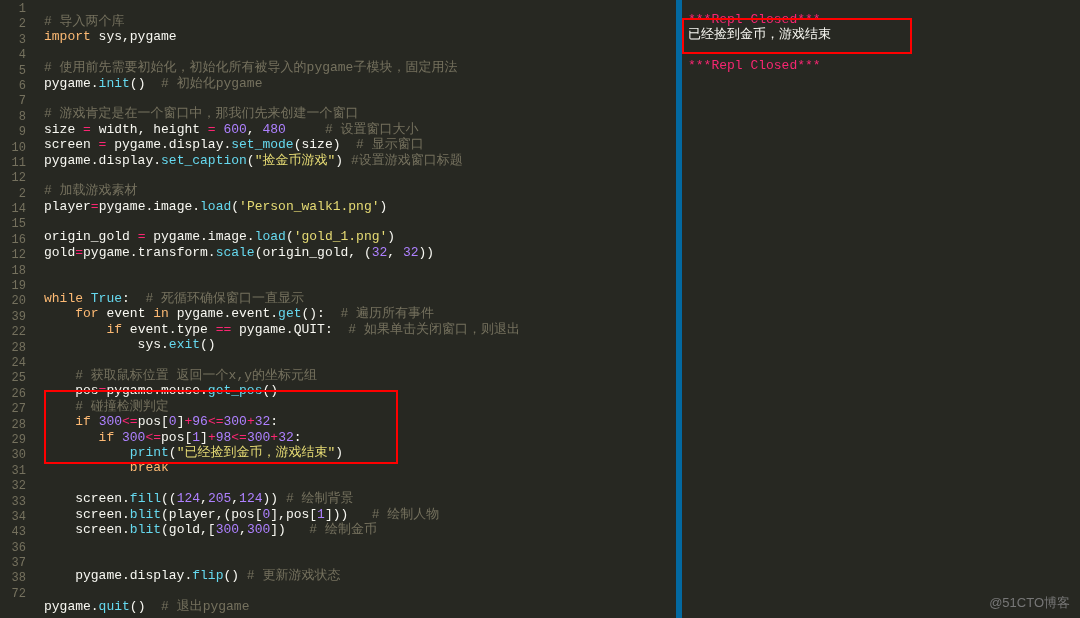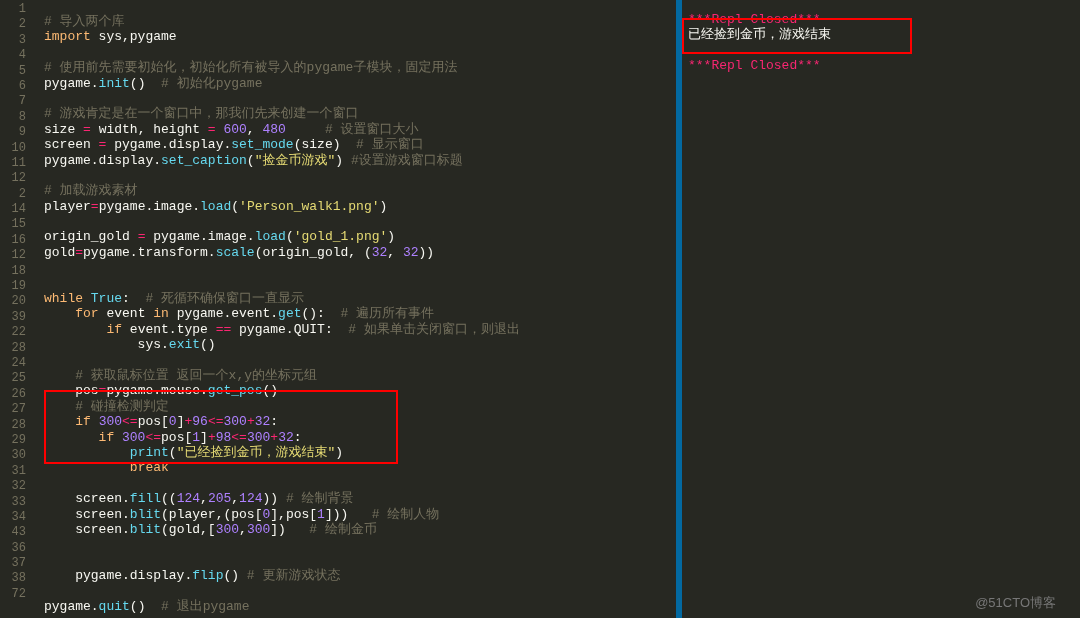--- a/index.html
+++ b/index.html
@@ -63,21 +63,21 @@
       position: absolute;
       left: 0px; top: 18px;
       width: 230px; height: 36px;
       border: 2px solid #f00;
       pointer-events: none;
     }
     .out-line { white-space: pre; height: 15.4px; }
     .magenta { color: #f92672; }
     .watermark {
       position: absolute;
-      right: 24px;
+      right: 10px;
       bottom: 8px;
       color: #777;
       font-family: Arial, sans-serif;
       font-size: 13px;
     }
   </style>
 </head>
 <body>
 
 <div class="editor-pane">

